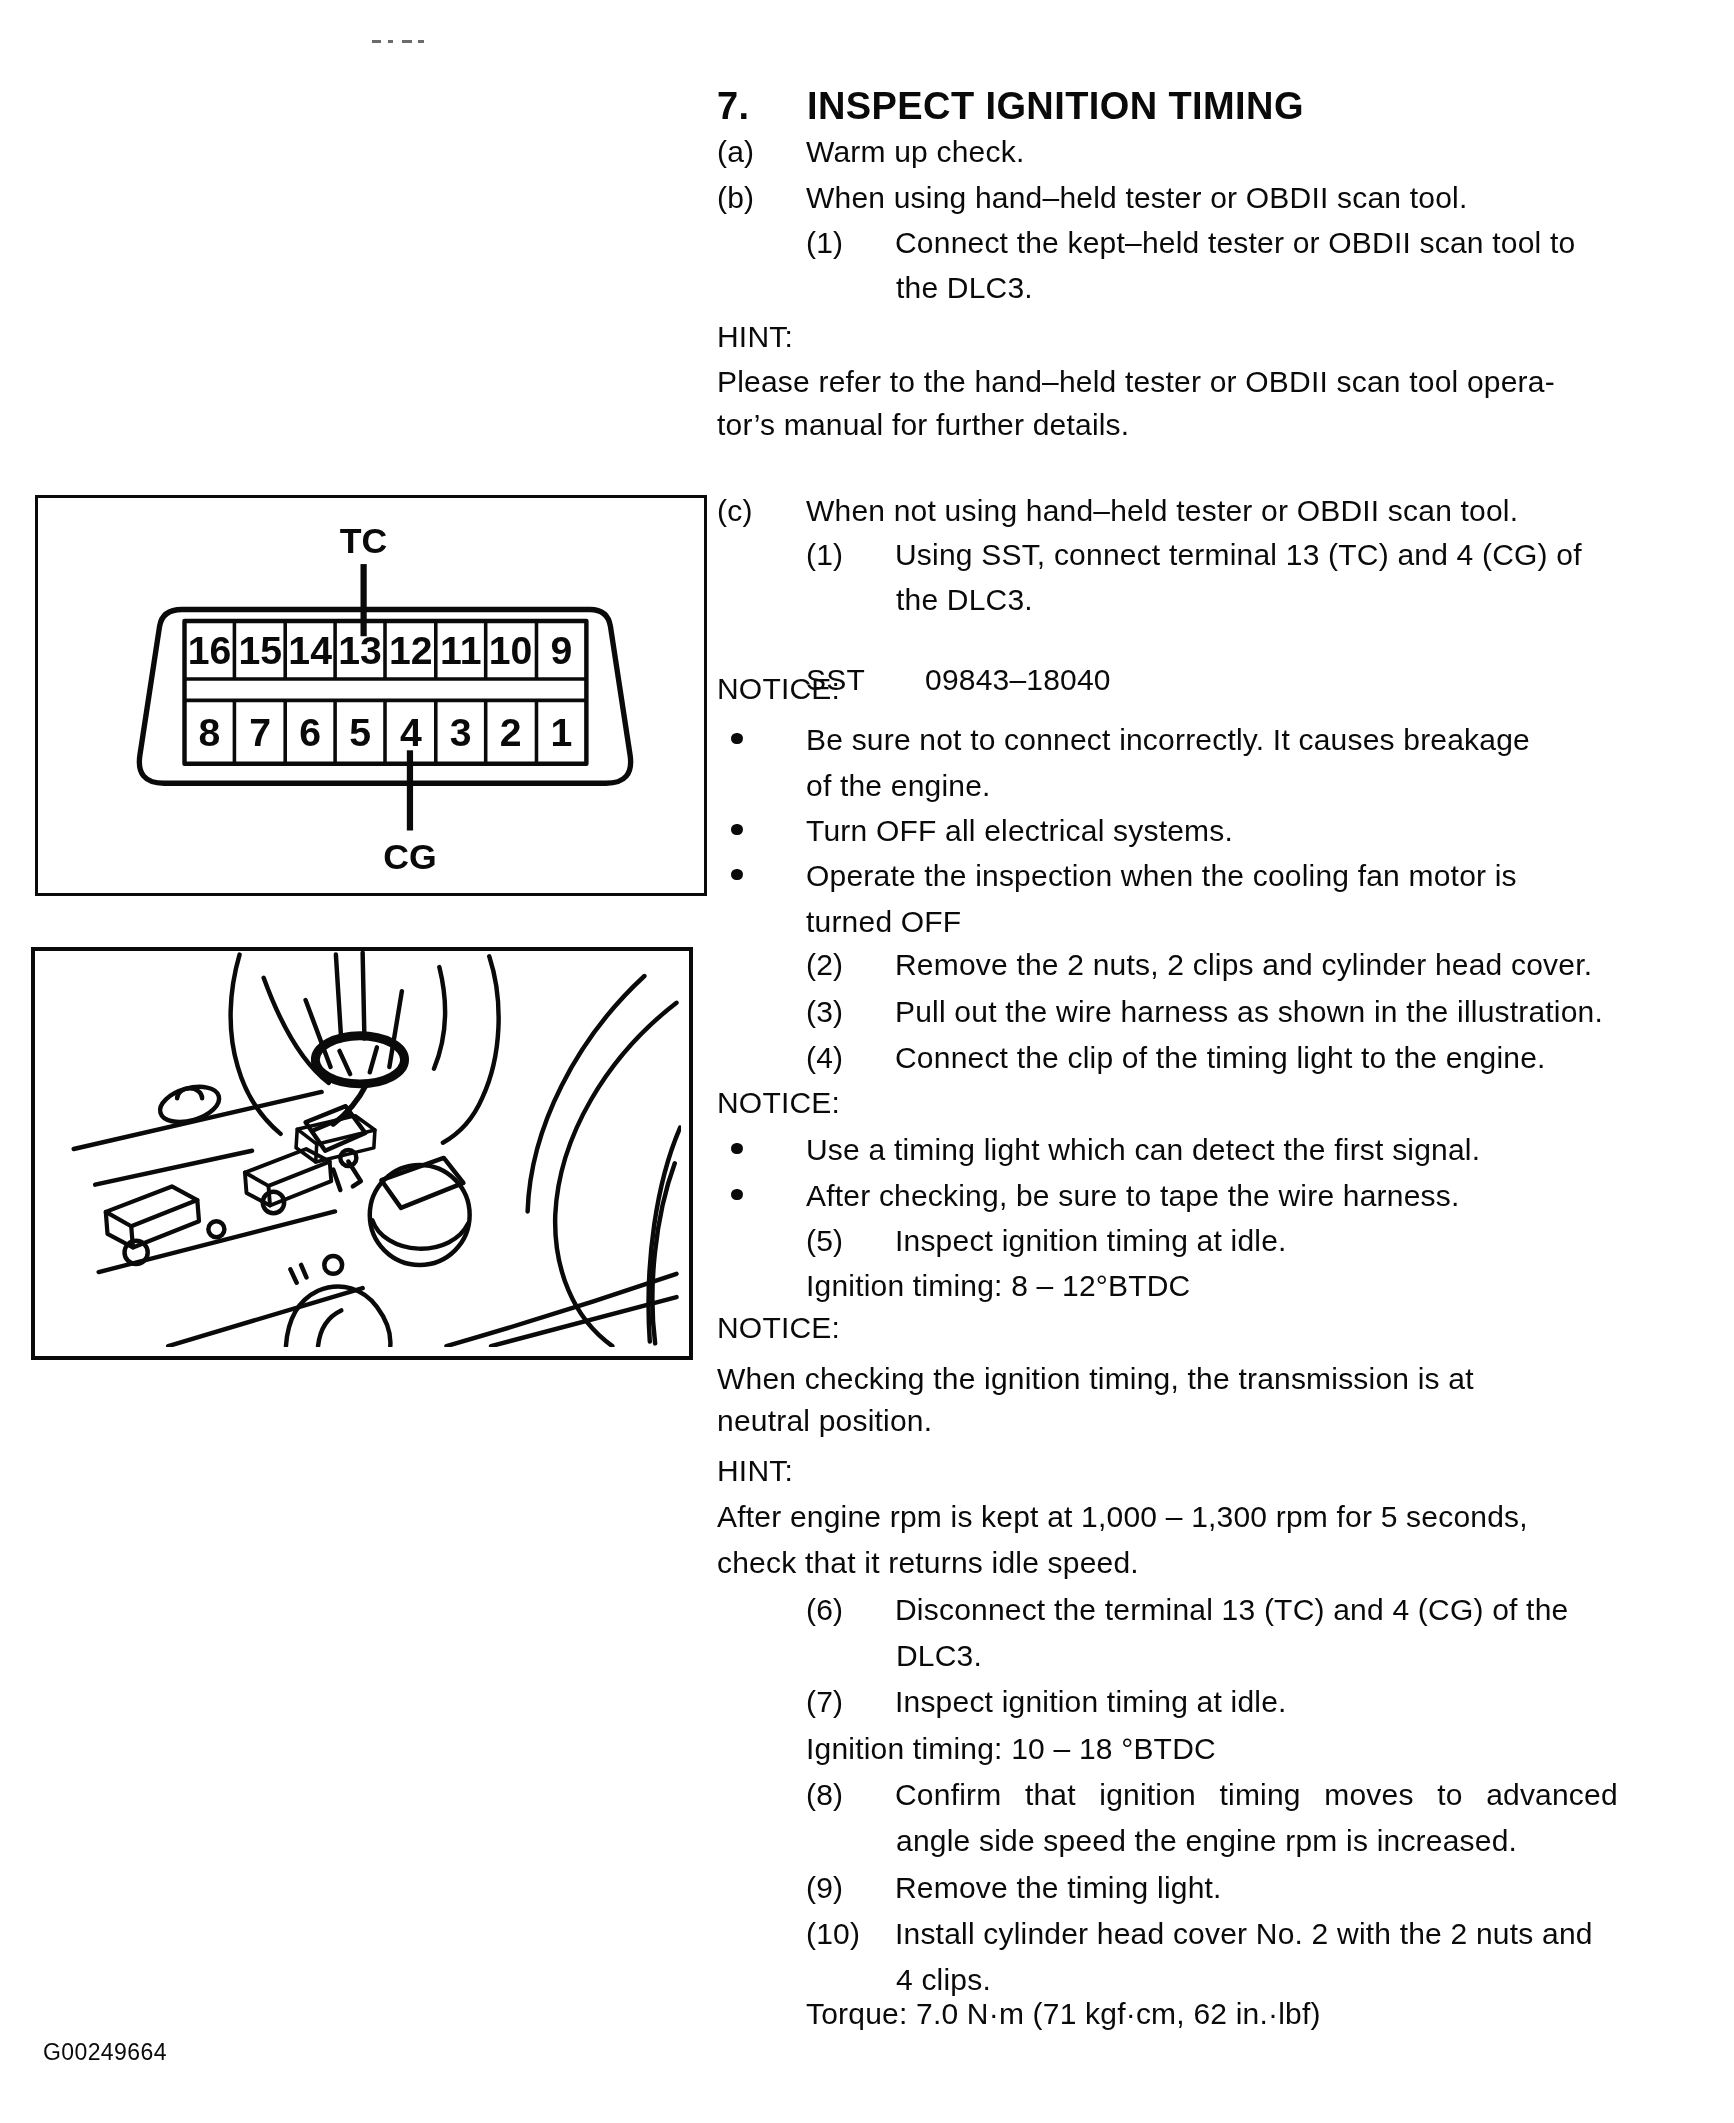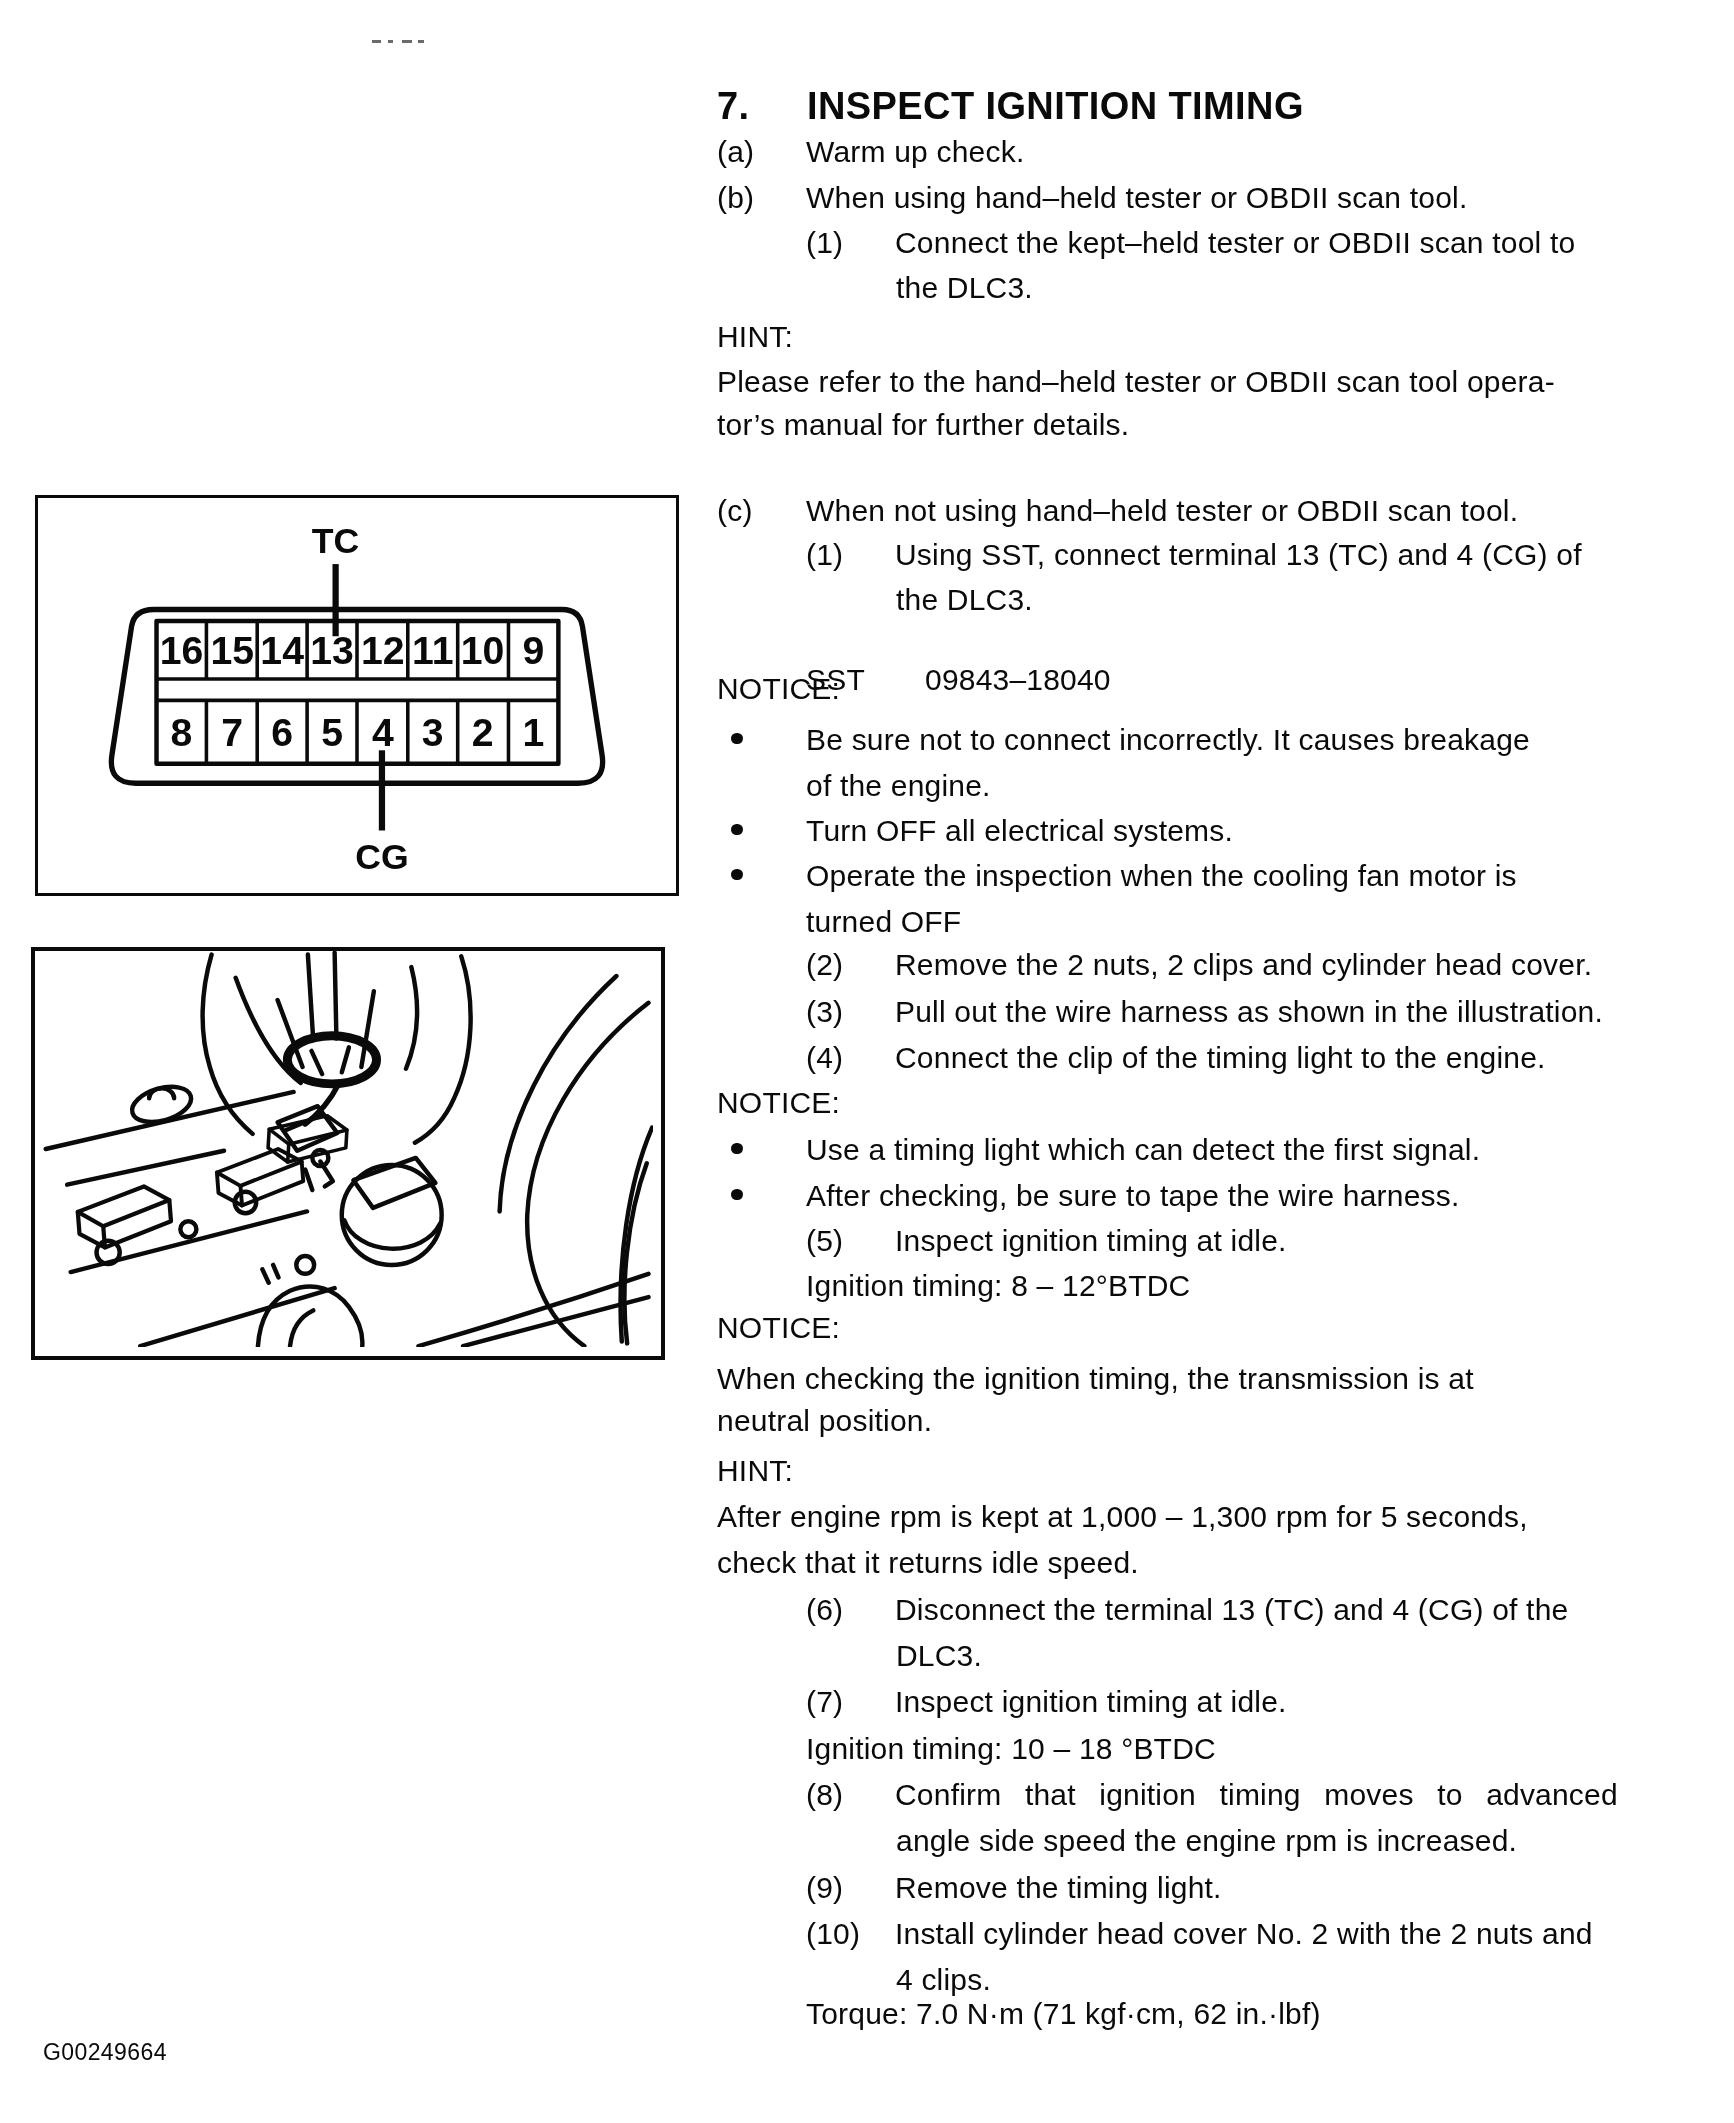--- a/index.html
+++ b/index.html
@@ -9,21 +9,21 @@
   .c0{left:717px;}
   .c1{left:806px;}
   .c2{left:896px;}
   .b{font-weight:normal;}
   .title{font-size:38px;line-height:41px;font-weight:bold;letter-spacing:0.4px;}
   .lab{display:inline-block;width:89px;}
   .title .lab{width:90px;}
   .sst .lab{width:119px;margin-top:36px;}
   .js{word-spacing:15px;}
   .blt{position:absolute;left:-75px;top:10.7px;width:11.6px;height:11.6px;border-radius:50%;background:#0a0a0a;}
-  .figbox{position:absolute;border:3.6px solid #0a0a0a;background:#fff;}
+  .figbox{position:absolute;border:3.6px solid #0a0a0a;background:#fff;padding-left:28px;}
   #fig1{left:35px;top:495px;width:638px;height:395px;}
   #fig2{left:31px;top:947px;width:626px;height:405px;border-width:4.5px;}
   .figcode{position:absolute;left:43px;top:2039px;font-size:23px;letter-spacing:0.4px;}
   .artifact{position:absolute;top:40px;left:372px;width:53px;height:3.6px;opacity:.75;}
   .artifact i{position:absolute;top:0;height:2.7px;background:#3a3a3a;}
   svg{display:block;}
 </style>
 </head>
 <body>
 

